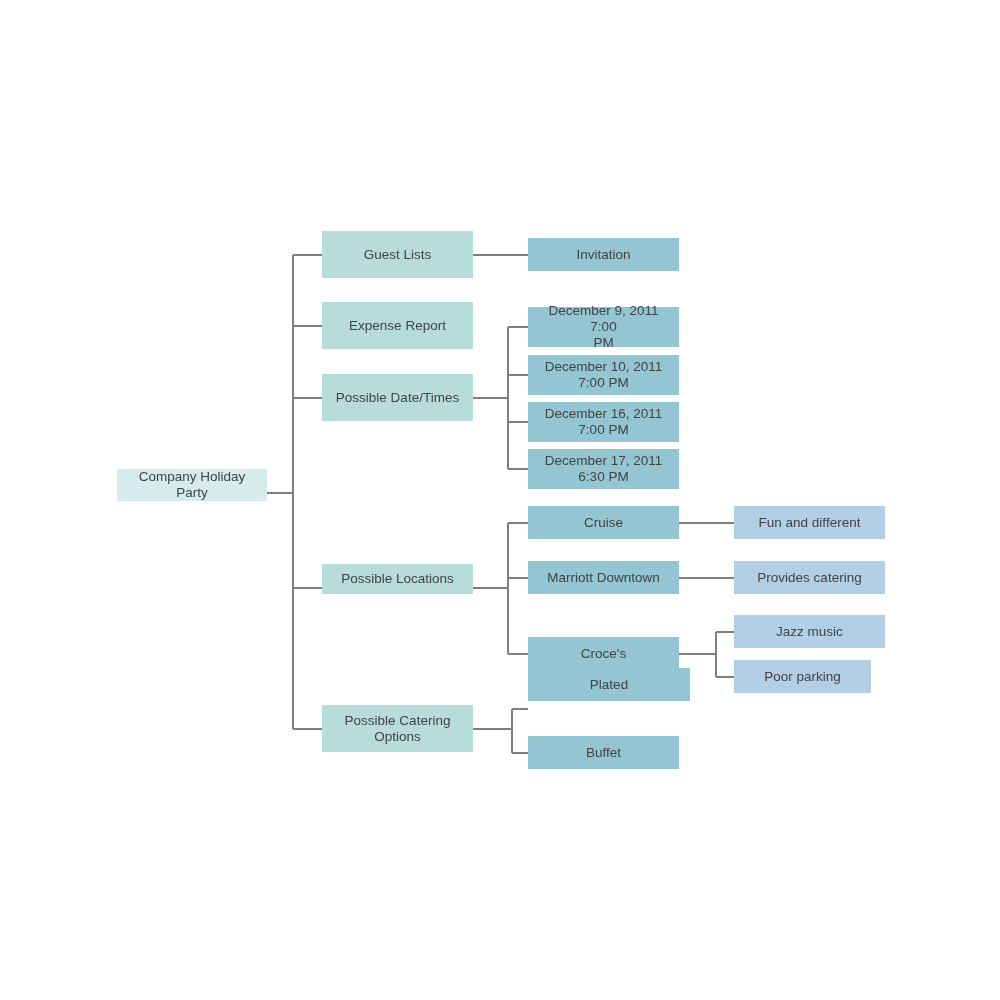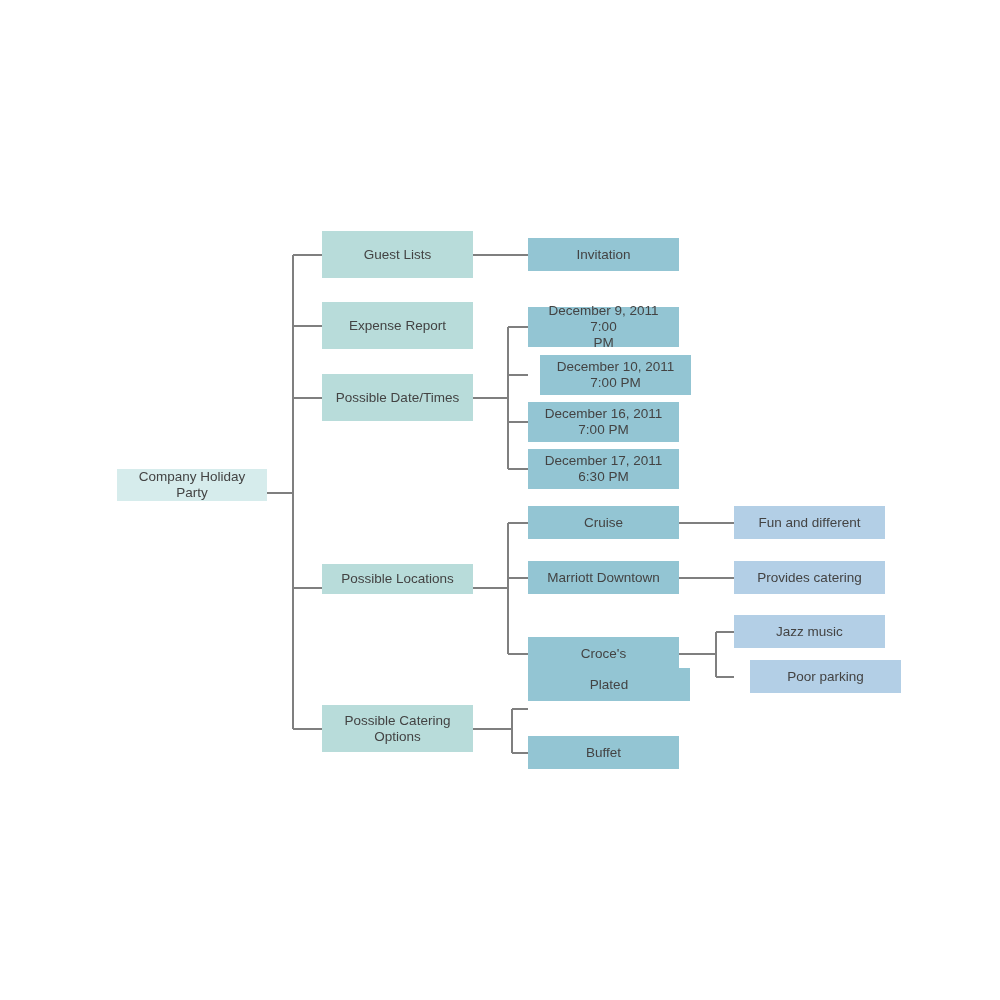--- a/index.html
+++ b/index.html
@@ -84,29 +84,29 @@
 Party</span></div>
       <div class="node" style="left: 322px; top: 231px; width: 151px; height: 47px; background: rgb(184, 220, 218); color: rgb(67, 67, 67);"><span>Guest Lists</span></div>
       <div class="node" style="left: 322px; top: 302px; width: 151px; height: 47px; background: rgb(184, 220, 218); color: rgb(67, 67, 67);"><span>Expense Report</span></div>
       <div class="node" style="left: 322px; top: 374px; width: 151px; height: 47px; background: rgb(184, 220, 218); color: rgb(67, 67, 67);"><span>Possible Date/Times</span></div>
       <div class="node" style="left: 322px; top: 564px; width: 151px; height: 30px; background: rgb(184, 220, 218); color: rgb(67, 67, 67);"><span>Possible Locations</span></div>
       <div class="node" style="left: 322px; top: 705px; width: 151px; height: 47px; background: rgb(184, 220, 218); color: rgb(67, 67, 67);"><span>Possible Catering
 Options</span></div>
       <div class="node" style="left: 528px; top: 238px; width: 151px; height: 33px; background: rgb(147, 197, 211); color: rgb(67, 67, 67);"><span>Invitation</span></div>
       <div class="node" style="left: 528px; top: 307px; width: 151px; height: 40px; background: rgb(147, 197, 211); color: rgb(67, 67, 67);"><span>December 9, 2011 7:00
 PM</span></div>
-      <div class="node" style="left: 540px; top: 355px; width: 151px; height: 40px; background: rgb(147, 197, 211); color: rgb(67, 67, 67);"><span>December 10, 2011
+      <div class="node" style="left: 528px; top: 355px; width: 151px; height: 40px; background: rgb(147, 197, 211); color: rgb(67, 67, 67);"><span>December 10, 2011
 7:00 PM</span></div>
       <div class="node" style="left: 528px; top: 402px; width: 151px; height: 40px; background: rgb(147, 197, 211); color: rgb(67, 67, 67);"><span>December 16, 2011
 7:00 PM</span></div>
       <div class="node" style="left: 528px; top: 449px; width: 151px; height: 40px; background: rgb(147, 197, 211); color: rgb(67, 67, 67);"><span>December 17, 2011
 6:30 PM</span></div>
       <div class="node" style="left: 528px; top: 506px; width: 151px; height: 33px; background: rgb(147, 197, 211); color: rgb(67, 67, 67);"><span>Cruise</span></div>
       <div class="node" style="left: 528px; top: 561px; width: 151px; height: 33px; background: rgb(147, 197, 211); color: rgb(67, 67, 67);"><span>Marriott Downtown</span></div>
       <div class="node" style="left: 528px; top: 637px; width: 151px; height: 33px; background: rgb(147, 197, 211); color: rgb(67, 67, 67);"><span>Croce's</span></div>
       <div class="node" style="left: 528px; top: 668px; width: 162px; height: 33px; background: rgb(147, 197, 211); color: rgb(67, 67, 67);"><span>Plated</span></div>
       <div class="node" style="left: 528px; top: 736px; width: 151px; height: 33px; background: rgb(147, 197, 211); color: rgb(67, 67, 67);"><span>Buffet</span></div>
       <div class="node" style="left: 734px; top: 506px; width: 151px; height: 33px; background: rgb(179, 207, 230); color: rgb(67, 67, 67);"><span>Fun and different</span></div>
       <div class="node" style="left: 734px; top: 561px; width: 151px; height: 33px; background: rgb(179, 207, 230); color: rgb(67, 67, 67);"><span>Provides catering</span></div>
       <div class="node" style="left: 734px; top: 615px; width: 151px; height: 33px; background: rgb(179, 207, 230); color: rgb(67, 67, 67);"><span>Jazz music</span></div>
-      <div class="node" style="left: 734px; top: 660px; width: 151px; height: 33px; background: rgb(179, 207, 230); color: rgb(67, 67, 67); margin-left: 16px;"><span>Poor parking</span></div>
+      <div class="node" style="left: 734px; top: 660px; width: 137px; height: 33px; background: rgb(179, 207, 230); color: rgb(67, 67, 67);"><span>Poor parking</span></div>
     </div>
 </div>
 
 </body></html>

